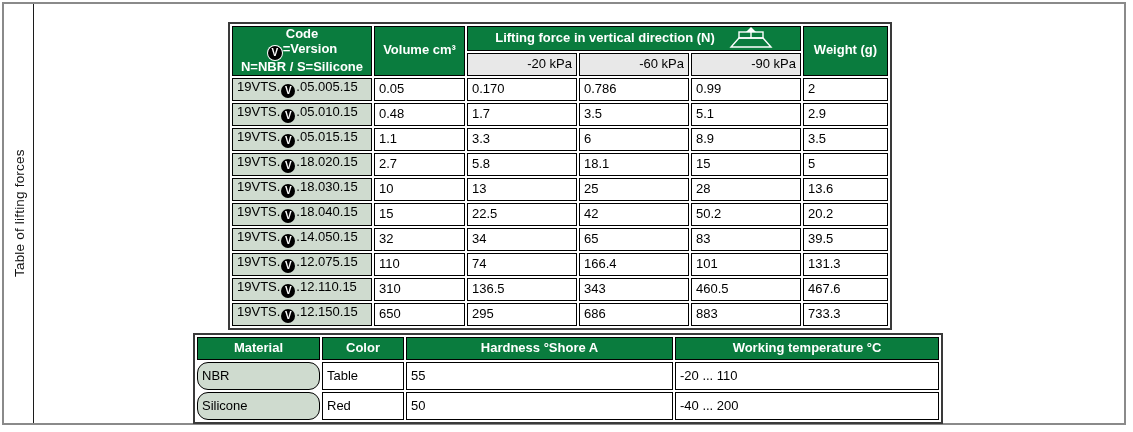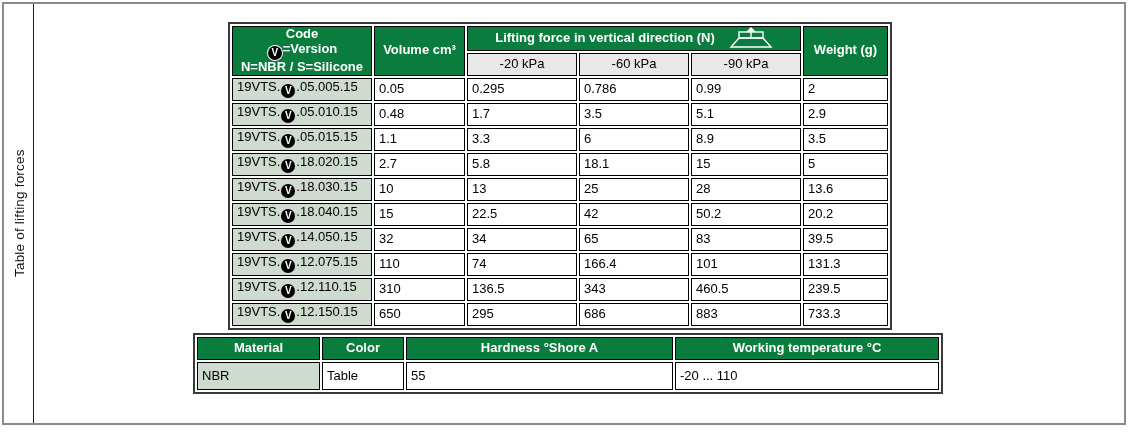--- a/index.html
+++ b/index.html
@@ -20,24 +20,24 @@
     display:flex;align-items:center;justify-content:center;
     font-size:13.5px;letter-spacing:0.2px;color:#111;
   }
   table{border-collapse:separate;border-spacing:2px;background:#fff;}
   .datatable{position:absolute;border:2px solid #3a3a3a;}
   .lifting-table{left:224px;top:18px;}
   .material-table{left:189px;top:329px;}
   .datatable th,.datatable td{border:1px solid #000;padding:0 4px;font-size:13px;line-height:1.15;}
   th.green{background:#0a7c3e;color:#fff;font-weight:bold;}
   .code-head{font-size:12.5px;line-height:14px;padding:2px 4px;}
-  .subhead{background:#e8e8e8;font-weight:normal;text-align:center;height:21px;font-size:13px;margin-top:31px;}
+  .subhead{background:#e8e8e8;font-weight:normal;text-align:right;height:21px;font-size:13px;margin-top:31px;}
   td.code{background:#cfdbcf;text-align:left;white-space:nowrap;height:21px;margin-left:16px;}
   td.num{text-align:left;background:#fff;height:21px;}
-  td.mat{background:#cfdbcf;text-align:left;height:26px;}
+  td.mat{background:#cfdbcf;text-align:left;height:26px;border-radius:11px;}
   .vbadge{
     display:inline-flex;align-items:center;justify-content:center;
     width:14px;height:14px;border-radius:50%;background:#000;color:#fff;
     font-weight:bold;font-size:10px;vertical-align:-3px;margin:0 1px;
   }
   th .vbadge{box-shadow:0 0 0 1px #fff;}
   .group-head{display:flex;align-items:center;justify-content:center;gap:14px;height:20px;}
   .mat-head{height:21px;}
   .m-col-material{width:123px;}
   .m-col-color{width:82px;}
@@ -88,21 +88,21 @@
       <tr>
         <td class="subhead">-20 kPa</td>
         <td class="subhead">-60 kPa</td>
         <td class="subhead">-90 kPa</td>
       </tr>
     </thead>
     <tbody id="lifting-rows">
         <tr>
           <td class="code"><span>19VTS.</span><span class="vbadge">V</span><span>.05.005.15</span></td>
           <td class="num">0.05</td>
-          <td class="num">0.295</td>
+          <td class="num">0.170</td>
           <td class="num">0.786</td>
           <td class="num">0.99</td>
           <td class="num">2</td>
         </tr>
         <tr>
           <td class="code"><span>19VTS.</span><span class="vbadge">V</span><span>.05.010.15</span></td>
           <td class="num">0.48</td>
           <td class="num">1.7</td>
           <td class="num">3.5</td>
           <td class="num">5.1</td>
@@ -155,21 +155,21 @@
           <td class="num">166.4</td>
           <td class="num">101</td>
           <td class="num">131.3</td>
         </tr>
         <tr>
           <td class="code"><span>19VTS.</span><span class="vbadge">V</span><span>.12.110.15</span></td>
           <td class="num">310</td>
           <td class="num">136.5</td>
           <td class="num">343</td>
           <td class="num">460.5</td>
-          <td class="num">239.5</td>
+          <td class="num">467.6</td>
         </tr>
         <tr>
           <td class="code"><span>19VTS.</span><span class="vbadge">V</span><span>.12.150.15</span></td>
           <td class="num">650</td>
           <td class="num">295</td>
           <td class="num">686</td>
           <td class="num">883</td>
           <td class="num">733.3</td>
         </tr>
       </tbody>
@@ -190,15 +190,21 @@
         <th class="green mat-head">Working temperature °C</th>
       </tr>
     </thead>
     <tbody id="material-rows">
         <tr>
           <td class="mat">NBR</td>
           <td class="num" style="height: 26px;">Table</td>
           <td class="num" style="height: 26px;">55</td>
           <td class="num" style="height: 26px;">-20 ... 110</td>
         </tr>
+        <tr>
+          <td class="mat">Silicone</td>
+          <td class="num" style="height: 26px;">Red</td>
+          <td class="num" style="height: 26px;">50</td>
+          <td class="num" style="height: 26px;">-40 ... 200</td>
+        </tr>
       </tbody>
   </table>
 </div>
 
 </body></html>

